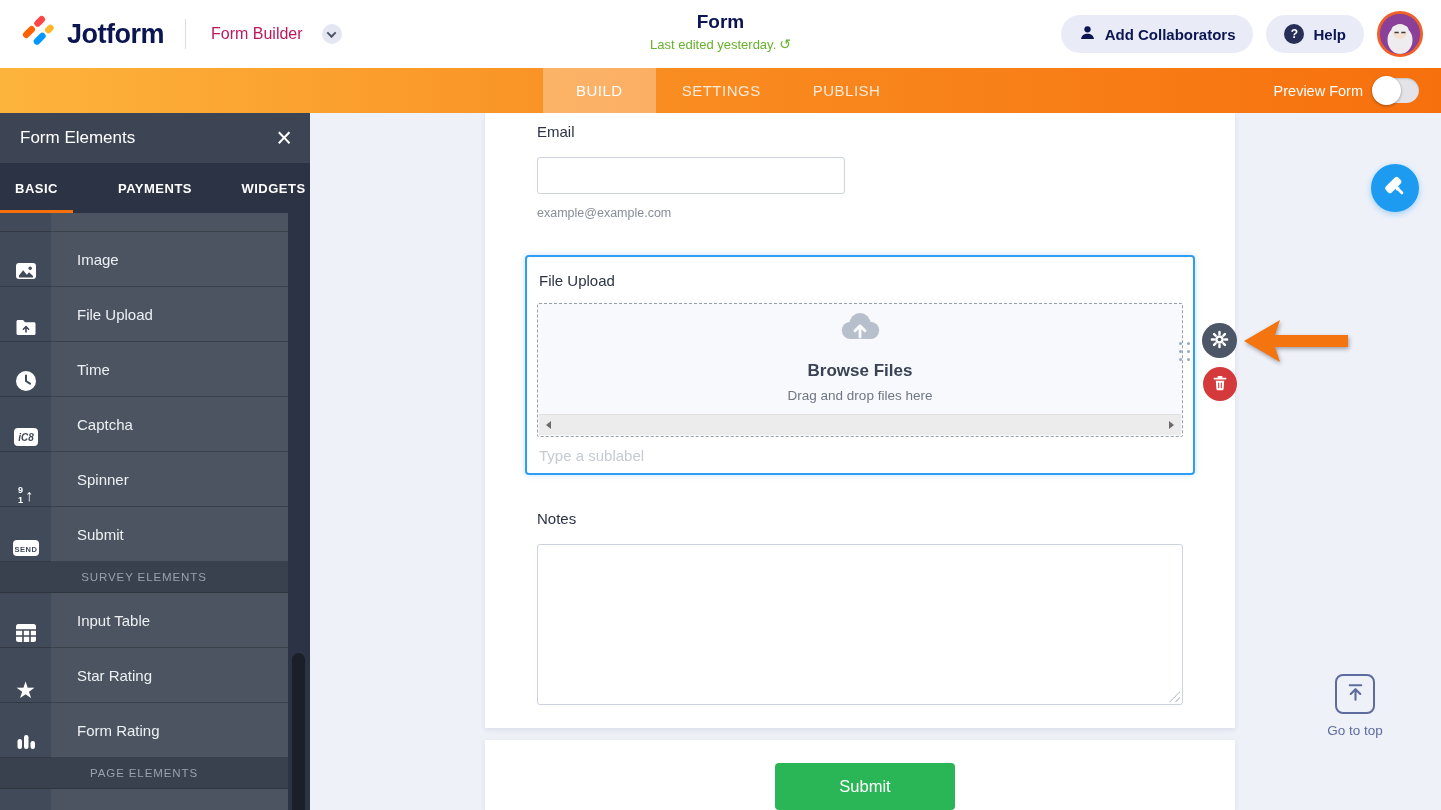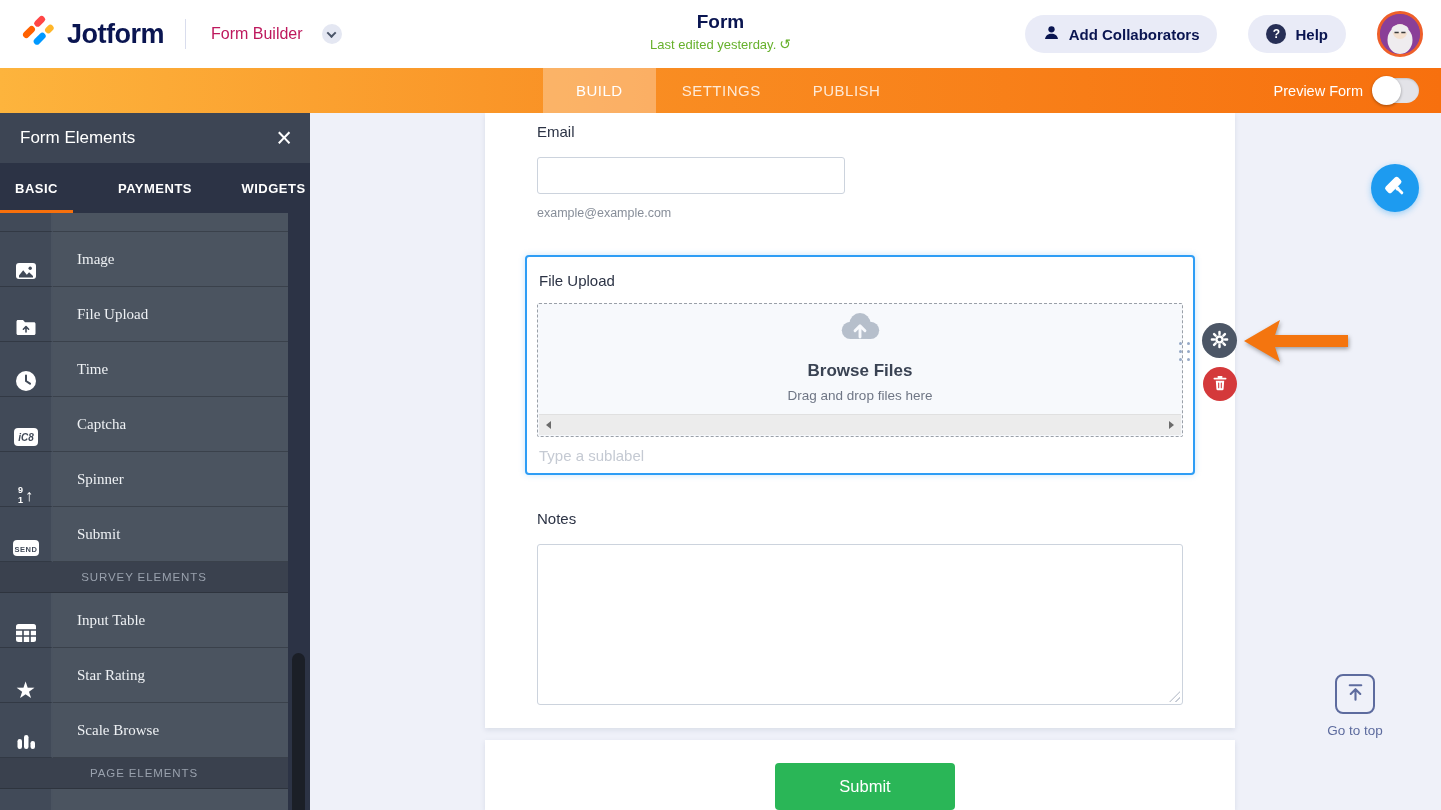--- a/index.html
+++ b/index.html
@@ -13,21 +13,21 @@
   .head-divider { width:1px; height:30px; background:#d9dded; margin:0 14px 0 10px; }
   .product-label { font-size:16px; color:#be185d; }
   .chev-circle { width:20px; height:20px; border-radius:50%; background:#e4e7f2; display:inline-flex;
     align-items:center; justify-content:center; margin-left:8px; cursor:pointer; }
   .chev { width:7px; height:7px; border-right:2px solid #4a5568; border-bottom:2px solid #4a5568;
     transform:rotate(45deg) translate(-1px,-1px); }
   .title-block { position:absolute; left:0; right:0; top:11px; text-align:center; pointer-events:none; }
   .form-title { font-size:19px; font-weight:bold; color:#0a1551; }
   .last-edited { font-size:13px; color:#67b12c; margin-top:3px; }
   .undo-ic { font-size:14px; margin-left:3px; cursor:pointer; pointer-events:auto; }
-  .head-right { position:absolute; right:18px; top:0; height:68px; display:flex; align-items:center; gap:31px; }
+  .head-right { position:absolute; right:18px; top:0; height:68px; display:flex; align-items:center; gap:13px; }
   .pill-btn { height:38px; border-radius:19px; background:#e9ebf7; border:none; display:flex; align-items:center;
     gap:9px; padding:0 18px; font-size:15px; font-weight:bold; color:#0a1551; cursor:pointer;
     font-family:"Liberation Sans", sans-serif; }
   .help-circle { width:20px; height:20px; border-radius:50%; background:#272f56; color:#fff; font-size:12px;
     font-weight:bold; display:inline-flex; align-items:center; justify-content:center; }
   .avatar { width:46px; height:46px; border-radius:50%; border:3px solid #ee5f2a; overflow:hidden; cursor:pointer;
     background:#8a3f98; display:flex; align-items:center; justify-content:center; }
 
   
   .orange-nav { position:absolute; left:0; top:68px; width:1441px; height:45px;
@@ -54,21 +54,21 @@
   .sb-tab { flex:1; position:relative; display:flex; align-items:center; justify-content:center; color:#fff;
     font-size:13px; font-weight:bold; letter-spacing:0.5px; cursor:pointer; background:none; border:none;
     font-family:"Liberation Sans", sans-serif; }
   .sb-tab.active::after { content:""; position:absolute; left:0; right:0; bottom:0; height:3px; background:#f7700c; }
   .sb-list { position:relative; height:597px; }
   .sb-row { display:flex; height:55px; cursor:pointer; }
   .sb-row.partial { height:19px; cursor:default; }
   .sb-ic-cell { width:53px; background:#414a58; display:flex; align-items:flex-end; justify-content:center;
     border-right:2px solid rgba(255,255,255,0.05); border-bottom:1px solid rgba(0,0,0,0.22); }
   .sb-label-cell { width:235px; background:#4b5460; display:flex; align-items:center; padding-left:24px;
-    border-bottom:1px solid rgba(0,0,0,0.22); color:#eef1f4; font-size:15px;font-family:Liberation Serif, serif; }
+    border-bottom:1px solid rgba(0,0,0,0.22); color:#eef1f4; font-size:15px; }
   .sb-track { width:22px; background:#2c3345; }
   .sb-section { height:31px; background:#3a414e; display:flex; align-items:center; justify-content:center;
     color:#99a1ad; font-size:11.5px; letter-spacing:0.9px; width:288px; border-bottom:1px solid rgba(0,0,0,0.2); }
   .sb-section-row { display:flex; }
   .sb-thumb { position:absolute; right:5px; top:440px; width:13px; height:210px; border-radius:7px; background:#1b1f27; cursor:pointer; }
   .star-glyph { color:#fff; font-size:23px; line-height:1; }
   .spinner-ic { display:flex; align-items:center; gap:2px; color:#fff; }
   .spin-digits { display:flex; flex-direction:column; font-size:9px; font-weight:bold; line-height:1.1; }
   .spin-arrow { font-size:16px; font-weight:bold; line-height:1; }
 
@@ -318,21 +318,21 @@
     <div class="sb-row">
       <div class="sb-ic-cell">
           <span>
         <svg viewBox="0 0 22 22" width="22" height="22">
               <rect x="2.5" y="8" width="4.5" height="10" rx="2.2" fill="#fff"></rect>
               <rect x="9" y="4" width="4.5" height="14" rx="2.2" fill="#fff"></rect>
               <rect x="15.5" y="10" width="4.5" height="8" rx="2.2" fill="#fff"></rect>
             </svg>
       </span>
         </div>
-      <div class="sb-label-cell">Scale Browse</div>
+      <div class="sb-label-cell">Form Rating</div>
         <div class="sb-track"></div>
     </div>
 
     <div class="sb-section-row">
       <div class="sb-section">PAGE ELEMENTS</div>
         <div class="sb-track"></div>
     </div>
 
     <div class="sb-row">
       <div class="sb-ic-cell">

